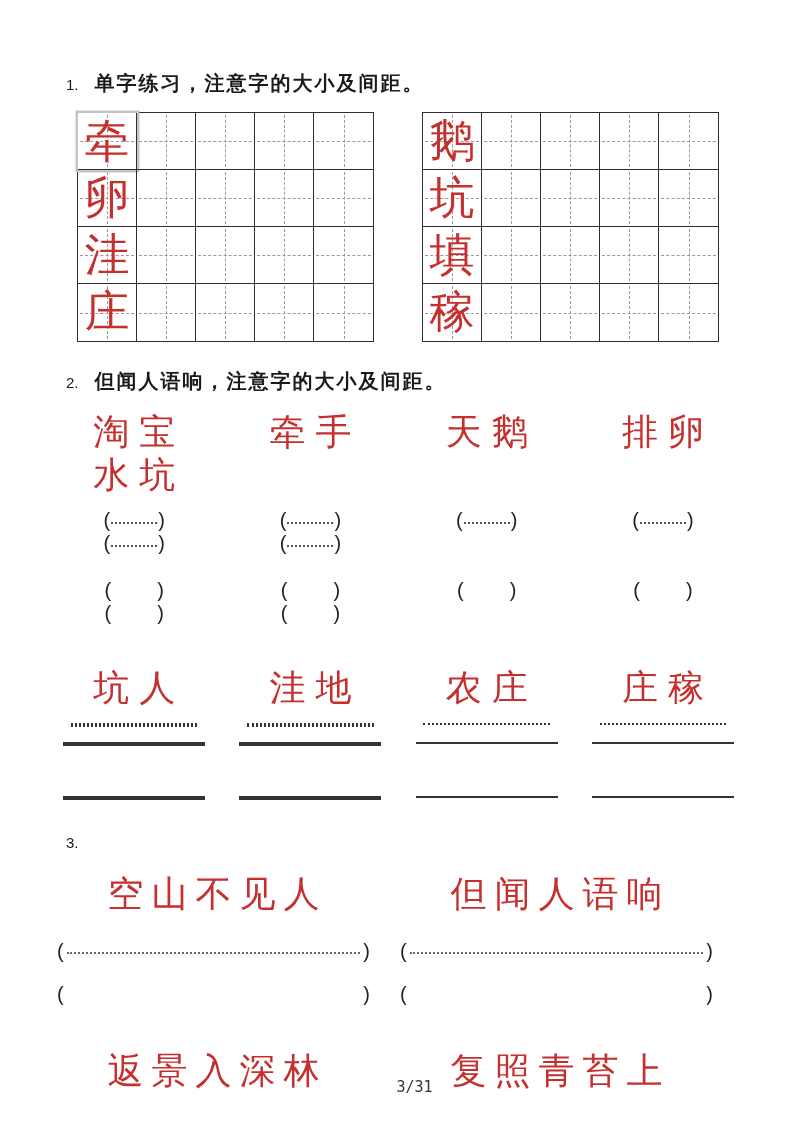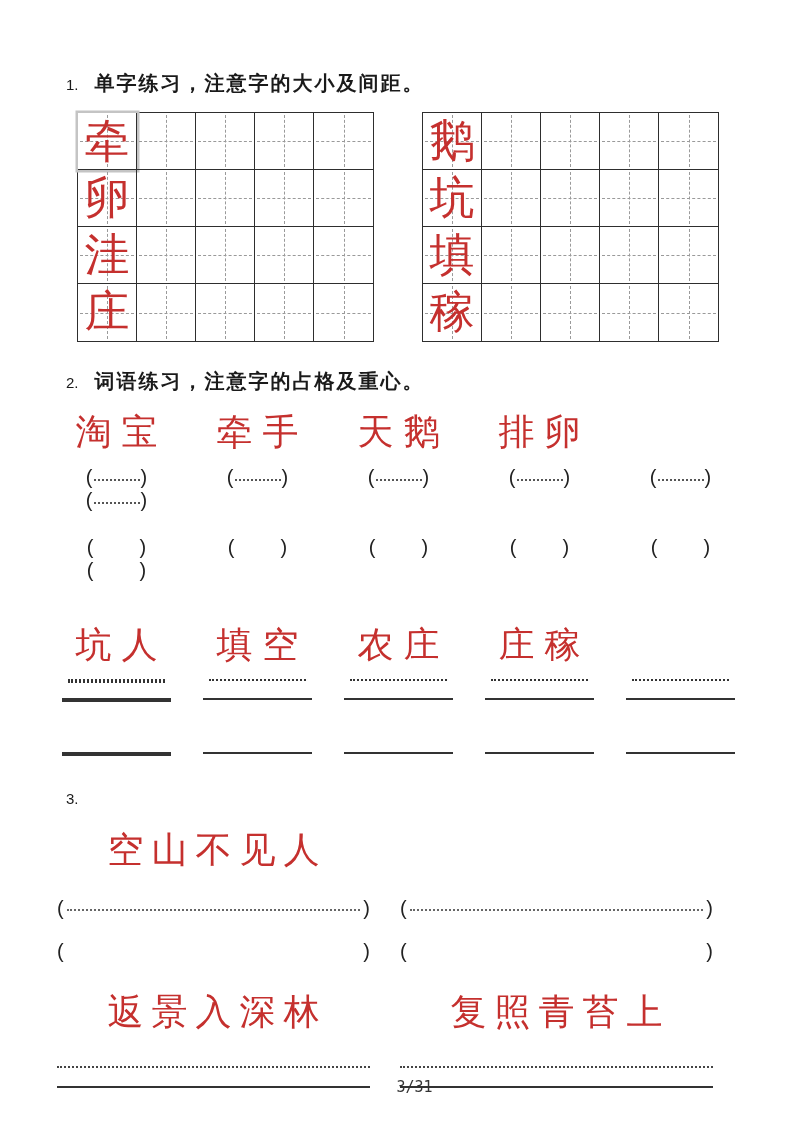--- a/index.html
+++ b/index.html
@@ -50,21 +50,21 @@
   .model{
     position:absolute;inset:0;z-index:2;
     display:flex;align-items:center;justify-content:center;
     font-family:"Liberation Serif",serif;
     font-size:45px;line-height:1;
     color:var(--red);
   }
 
   
   .cols6{
-    display:grid;grid-template-columns:repeat(5,1fr);
+    display:grid;grid-template-columns:repeat(4,1fr);
     column-gap:22px;margin:0 53px 0 57px;
   }
   .word{
     font-family:"Liberation Serif",serif;
     font-size:36px;line-height:1.2;
     color:var(--red);
     letter-spacing:10px;text-indent:10px;
     text-align:center;white-space:nowrap;
   }
   #wrow1{margin-top:16px;}
@@ -95,21 +95,21 @@
     column-gap:30px;margin:0 80px 0 57px;
   }
   .sentence{
     font-family:"Liberation Serif",serif;
     font-size:36px;line-height:1.2;
     color:var(--red);
     letter-spacing:8px;text-indent:8px;
     text-align:center;white-space:nowrap;
   }
   #sent1{margin-top:22px;}
-  #sent2{margin-top:28px;}
+  #sent2{margin-top:44px;}
   .pwide-row{margin-top:24px;}
   .pwide{
     display:flex;align-items:center;
     font-size:20px;color:#222;
   }
   .pwide .dots{flex:1;border-bottom:2px dotted #666;transform:translateY(2px);margin:0 3px;}
   .pwide-empty-row{margin-top:20px;}
   .pwide-empty{
     display:flex;align-items:center;justify-content:space-between;
     font-size:20px;color:#222;
@@ -198,28 +198,29 @@
         </div>
       <div class="cell"></div>
         <div class="cell"></div>
         <div class="cell"></div>
         <div class="cell"></div>
     </div>
   </div>
 
   <div class="heading" id="h2">
     <span class="num">2.</span>
-    <span>词语练习，注意字的占格及重心。</span>
+    <span>但闻人语响，注意字的大小及间距。</span>
   </div>
 
   <div class="cols6" id="wrow1">
     <div class="word">淘宝</div>
     <div class="word">牵手</div>
     <div class="word">天鹅</div>
     <div class="word">排卵</div>
+    <div class="word">水坑</div>
   </div>
 
   <div class="cols6 pdot-row">
     <div class="pitem">
         <span>(</span>
         <span class="dots"></span>
         <span>)</span>
       </div>
     <div class="pitem">
         <span>(</span>
@@ -270,21 +271,21 @@
         <span>)</span>
       </div>
     <div class="pempty">
         <span>(</span>
         <span>)</span>
       </div>
   </div>
 
   <div class="cols6" id="wrow2">
     <div class="word">坑人</div>
-    <div class="word">填空</div>
+    <div class="word">洼地</div>
     <div class="word">农庄</div>
     <div class="word">庄稼</div>
   </div>
 
   <div class="cols6 dotline-row">
     <div class="dotline"></div>
     <div class="dotline"></div>
     <div class="dotline"></div>
     <div class="dotline"></div>
     <div class="dotline"></div>
@@ -308,20 +309,21 @@
     <div class="solidline"></div>
     <div class="solidline"></div>
   </div>
 
   <div class="heading" id="h3">
     <span class="num">3.</span>
   </div>
 
   <div class="cols2" id="sent1">
     <div class="sentence">空山不见人</div>
+    <div class="sentence">但闻人语响</div>
   </div>
 
   <div class="cols2 pwide-row">
     <div class="pwide">
         <span>(</span>
         <span class="dots"></span>
         <span>)</span>
       </div>
     <div class="pwide">
         <span>(</span>

